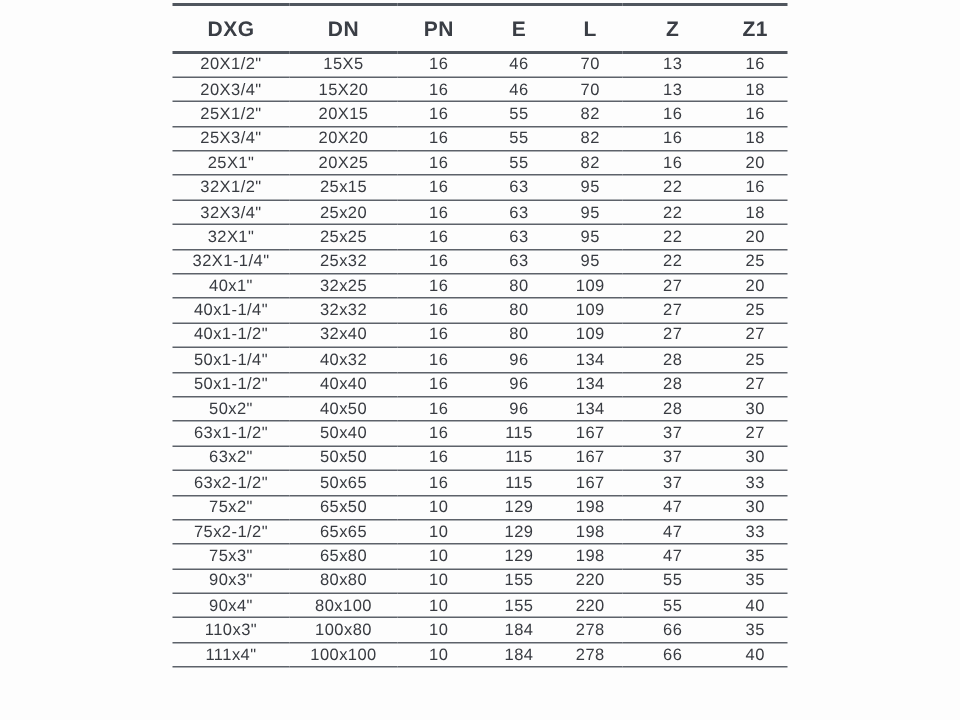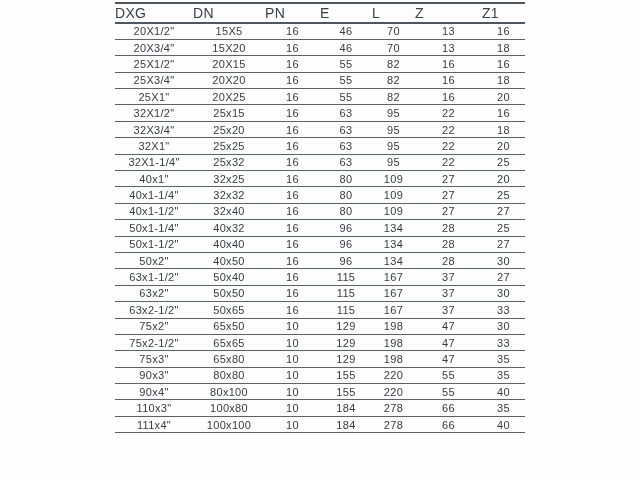--- a/index.html
+++ b/index.html
@@ -28,28 +28,28 @@
   }
   table.spec-table col.c-dxg { width: 78px; }
   table.spec-table col.c-dn  { width: 72px; }
   table.spec-table col.c-pn  { width: 55px; }
   table.spec-table col.c-e   { width: 52px; }
   table.spec-table col.c-l   { width: 43px; }
   table.spec-table col.c-z   { width: 67px; }
   table.spec-table col.c-z1  { width: 43px; }
 
   thead th {
-    height: 20px;
+    height: 32px;
     padding: 0;
     border-top: 2px solid #50565e;
     border-bottom: 2px solid #50565e;
     font-size: 14px;
-    font-weight: 400;
+    font-weight: 700;
     color: #3a3e45;
-    text-align: left;
+    text-align: center;
     vertical-align: middle;
     letter-spacing: 0.3px;
   }
   tbody td {
     height: 16.4px;
     padding: 0;
     border-bottom: 1.5px solid #5d626a;
     font-size: 11px;
     font-weight: 400;
     color: #383b41;

